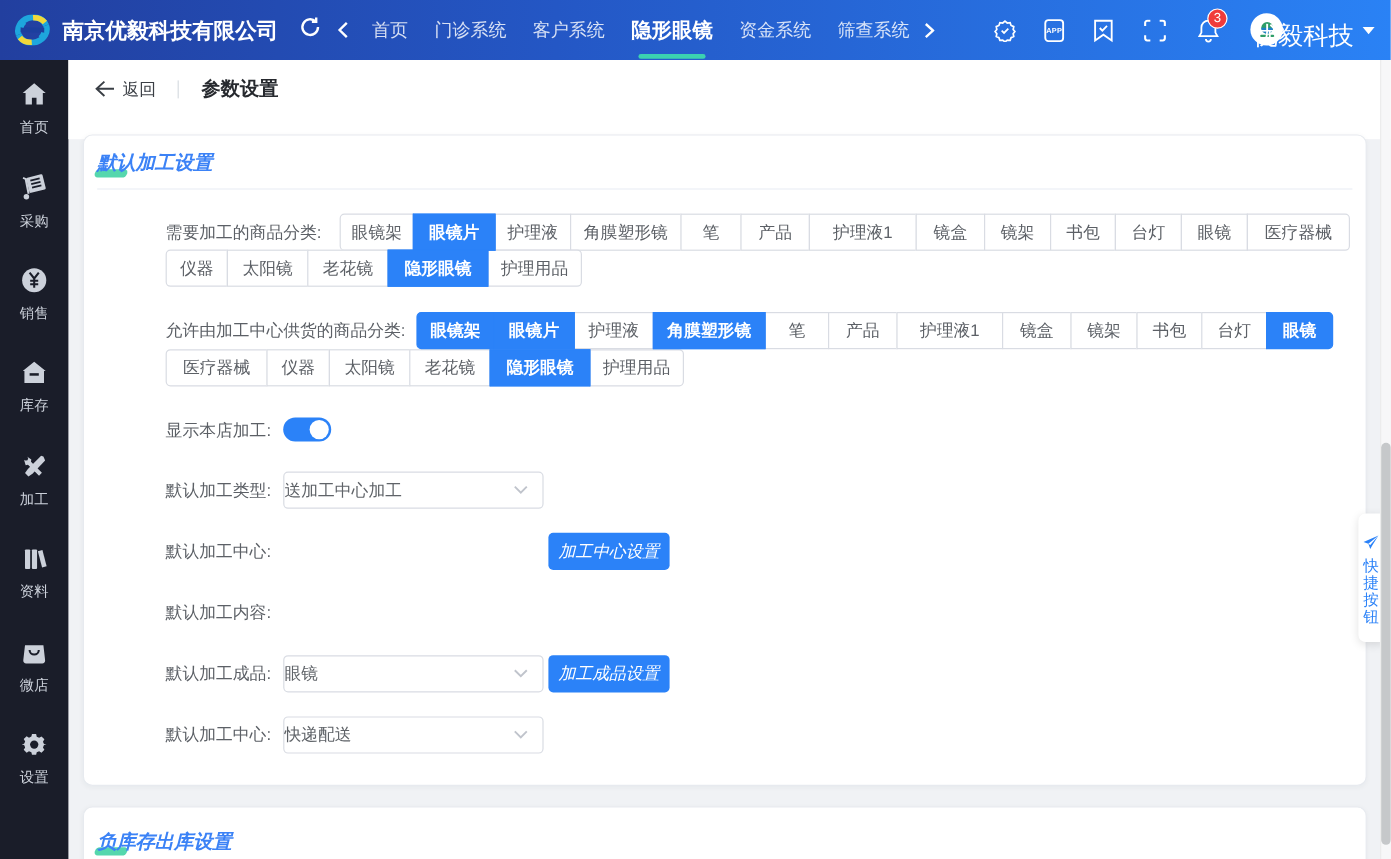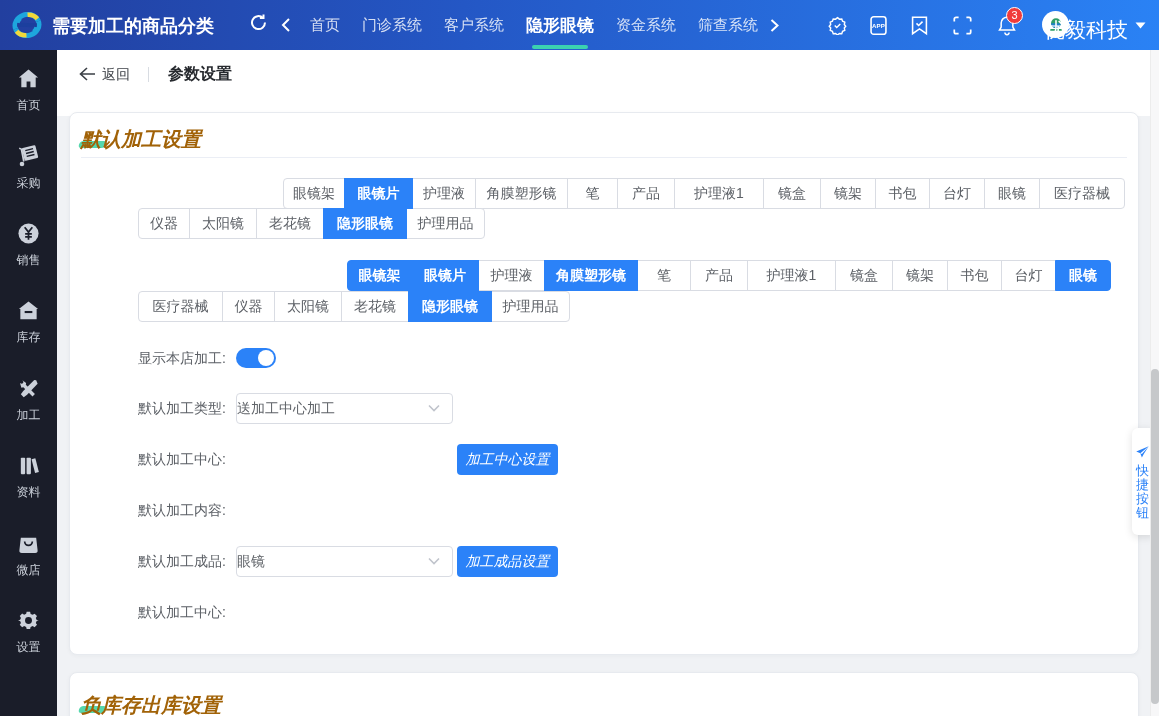--- a/index.html
+++ b/index.html
@@ -28,21 +28,21 @@
 
 .phead { position:absolute; left:57px; top:50px; width:1102px; height:66px; background:#fff; }
 .back { position:absolute; left:22px; top:16px; color:#3b3f45; font-size:14px; }
 .pdiv { position:absolute; left:91px; top:17px; width:1px; height:15px; background:#d8dce2; }
 .ptitle { position:absolute; left:111px; top:14px; color:#26292e; font-size:16px; font-weight:bold; }
 
 
 .card { position:absolute; left:69px; background:#fff; border:1px solid #e7eaef; border-radius:8px; box-shadow:0 1px 4px rgba(31,45,61,0.04); }
 #card1 { top:112px; width:1070px; height:543px; }
 #card2 { top:672px; width:1070px; height:60px; }
-.ctitle { position:absolute; left:11px; top:13px; font-size:20px; font-weight:bold; font-style:italic; color:#a16207; z-index:2; }
+.ctitle { position:absolute; left:11px; top:13px; font-size:16px; font-weight:bold; font-style:italic; color:#3b82f6; z-index:2; }
 .cmark { position:absolute; left:9px; top:28px; width:27px; height:7px; background:#55d7ad; border-radius:4px; transform:skew(-18deg); }
 .chr { position:absolute; left:11px; top:44px; right:11px; height:1px; background:#ebeef5; }
 
 
 .flabel { position:absolute; font-size:14px; color:#5c6066; white-space:nowrap; }
 .btnrow { position:absolute; display:flex; }
 .gbtn { height:31px; line-height:29px; border:1px solid #d9dce3; background:#fff; color:#5c6066;
   font-size:14px; text-align:center; margin-left:-1px; white-space:nowrap; position:relative; }
 .gbtn.first { border-radius:4px 0 0 4px; margin-left:0; }
 .gbtn.last { border-radius:0 4px 4px 0; }
@@ -72,21 +72,21 @@
     <g transform="rotate(-14 15 13)">
       <path d="M3 14 A12 10.5 0 0 1 27 12" stroke="#1ea6dd" stroke-width="5" fill="none"></path>
       <path d="M18 3.2 A12 10.5 0 0 1 26.6 9.5" stroke="#f2d83a" stroke-width="4.6" fill="none"></path>
       <path d="M27 12 A12 10.5 0 0 1 3 14" stroke="#1ea6dd" stroke-width="5" fill="none"></path>
       <path d="M12 22.8 A12 10.5 0 0 1 3.4 16.5" stroke="#f2d83a" stroke-width="4.6" fill="none"></path>
       <path d="M5.5 10.4 L24.5 15.6" stroke="#1c3f9e" stroke-width="4"></path>
       <path d="M6 8.2 A12 10.5 0 0 1 10 4.5" stroke="#1ea6dd" stroke-width="5" fill="none"></path>
       <path d="M24 17.8 A12 10.5 0 0 1 20 21.5" stroke="#1ea6dd" stroke-width="5" fill="none"></path>
     </g>
   </svg>
-  <div class="brand">需要加工的商品分类</div>
+  <div class="brand">南京优毅科技有限公司</div>
   <svg class="tb-ic" style="left:249px;top:13px" width="19" height="19" viewBox="0 0 19 19" fill="none" stroke="#fff" stroke-width="2">
     <path d="M16 9.5a6.5 6.5 0 1 1-2-4.6"></path>
     <path d="M14.5 1.5v3.6h-3.6" stroke-width="2" fill="none"></path>
   </svg>
   <svg class="tb-ic" style="left:281px;top:18px" width="10" height="14" viewBox="0 0 10 14" fill="none" stroke="#fff" stroke-width="2">
     <path d="M8 1L2 7l6 6"></path>
   </svg>
   <div class="nav">
     <a>首页</a>
       <a>门诊系统</a>
@@ -205,20 +205,21 @@
   <div class="back" style="left:45px">返回</div>
   <div class="pdiv"></div>
   <div class="ptitle">参数设置</div>
 </div>
 
 <div class="card" id="card1">
   <div class="cmark"></div>
   <div class="ctitle">默认加工设置</div>
   <div class="chr"></div>
 
+  <div class="flabel" style="left:68px;top:65px;line-height:31px">需要加工的商品分类:</div>
   <div class="btnrow" style="left:213px;top:65px">
     <div class="gbtn first" style="width:62px">眼镜架</div>
     <div class="gbtn on" style="width:69px">眼镜片</div>
     <div class="gbtn" style="width:64px">护理液</div>
     <div class="gbtn" style="width:93px">角膜塑形镜</div>
     <div class="gbtn" style="width:51px">笔</div>
     <div class="gbtn" style="width:58px">产品</div>
     <div class="gbtn" style="width:90px">护理液1</div>
     <div class="gbtn" style="width:58px">镜盒</div>
     <div class="gbtn" style="width:56px">镜架</div>
@@ -228,20 +229,21 @@
     <div class="gbtn last" style="width:86px">医疗器械</div>
   </div>
   <div class="btnrow" style="left:68px;top:95px">
     <div class="gbtn first" style="width:52px">仪器</div>
     <div class="gbtn" style="width:68px">太阳镜</div>
     <div class="gbtn" style="width:68px">老花镜</div>
     <div class="gbtn on" style="width:84px">隐形眼镜</div>
     <div class="gbtn last" style="width:79px">护理用品</div>
   </div>
 
+  <div class="flabel" style="left:68px;top:147px;line-height:31px">允许由加工中心供货的商品分类:</div>
   <div class="btnrow" style="left:277px;top:147px">
     <div class="gbtn first on" style="width:65px">眼镜架</div>
     <div class="gbtn on" style="width:68px">眼镜片</div>
     <div class="gbtn" style="width:67px">护理液</div>
     <div class="gbtn on" style="width:94px">角膜塑形镜</div>
     <div class="gbtn" style="width:54px">笔</div>
     <div class="gbtn" style="width:58px">产品</div>
     <div class="gbtn" style="width:89px">护理液1</div>
     <div class="gbtn" style="width:58px">镜盒</div>
     <div class="gbtn" style="width:56px">镜架</div>
@@ -275,20 +277,25 @@
 
   <div class="flabel" style="left:68px;top:433px;line-height:31px">默认加工成品:</div>
   <div class="sel" style="left:166px;top:433px">眼镜
     <svg width="12" height="8" viewBox="0 0 12 8" fill="none" stroke="#c0c4cc" stroke-width="1.6">
         <path d="M1 1.5l5 5 5-5"></path>
       </svg>
   </div>
   <div class="bbtn" style="left:387px;top:433px">加工成品设置</div>
 
   <div class="flabel" style="left:68px;top:484px;line-height:31px">默认加工中心:</div>
+  <div class="sel" style="left:166px;top:484px">快递配送
+    <svg width="12" height="8" viewBox="0 0 12 8" fill="none" stroke="#c0c4cc" stroke-width="1.6">
+        <path d="M1 1.5l5 5 5-5"></path>
+      </svg>
+  </div>
 </div>
 
 <div class="card" id="card2">
   <div class="cmark" style="top:33px"></div>
   <div class="ctitle" style="top:19px">负库存出库设置</div>
 </div>
 
 <div class="quick">
   <svg width="15" height="15" viewBox="0 0 24 24" fill="#2b82f8">
       <path d="M22 2L2 10.5l6.5 2.5L11 20l3-5.5L22 2zM8.5 13L22 2 11 14.5z"></path>

